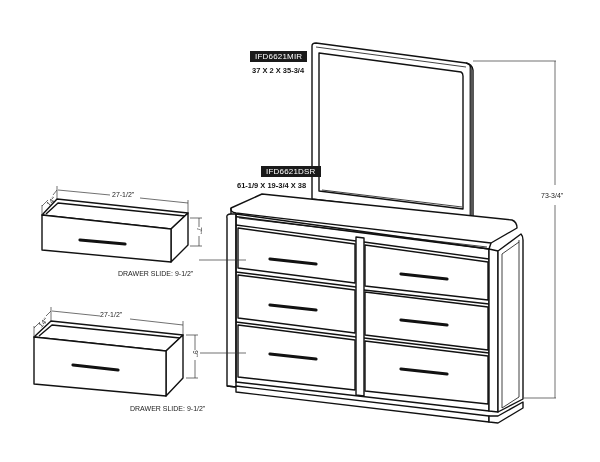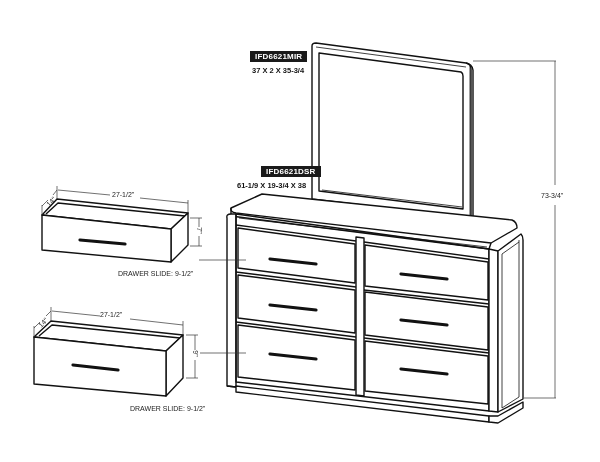--- a/index.html
+++ b/index.html
@@ -4,21 +4,21 @@
 <style>
   html, body { margin: 0; padding: 0; background: #ffffff; }
   body { width: 600px; height: 462px; overflow: hidden; position: relative; font-family: "Liberation Sans", sans-serif; }
   svg { position: absolute; left: 0; top: 0; }
   .ln { fill: none; stroke: #111; stroke-width: 1.4; stroke-linejoin: round; }
   .lt { fill: none; stroke: #111; stroke-width: 0.8; }
   .dim { fill: none; stroke: #333; stroke-width: 0.7; }
   .face { fill: #fff; stroke: #111; stroke-width: 1.4; stroke-linejoin: round; }
   .handle { fill: none; stroke: #111; stroke-width: 3.2; stroke-linecap: round; }
   .label { position: absolute; font-size: 7px; color: #222; white-space: nowrap; font-family: "Liberation Sans", sans-serif; }
-  .badge { position: absolute; background: #1a1a1a; color: #fff; font-weight: bold; font-size: 8px; padding: 1px 5px; white-space: nowrap; font-family: "Liberation Sans", sans-serif; letter-spacing: 0.2px; }
+  .badge { position: absolute; background: #1a1a1a; color: #fff; font-weight: normal; font-size: 8px; padding: 1px 5px; white-space: nowrap; font-family: "Liberation Sans", sans-serif; letter-spacing: 0.2px; }
   .dimtext { position: absolute; font-weight: bold; font-size: 7.5px; color: #111; white-space: nowrap; font-family: "Liberation Sans", sans-serif; }
   .vlabel { position: absolute; font-size: 7px; color: #222; background: #fff; white-space: nowrap; font-family: "Liberation Sans", sans-serif; }
 </style>
 </head>
 <body>
 
 <svg width="600" height="462" viewBox="0 0 600 462" xmlns="http://www.w3.org/2000/svg">
 
   <g>
 

